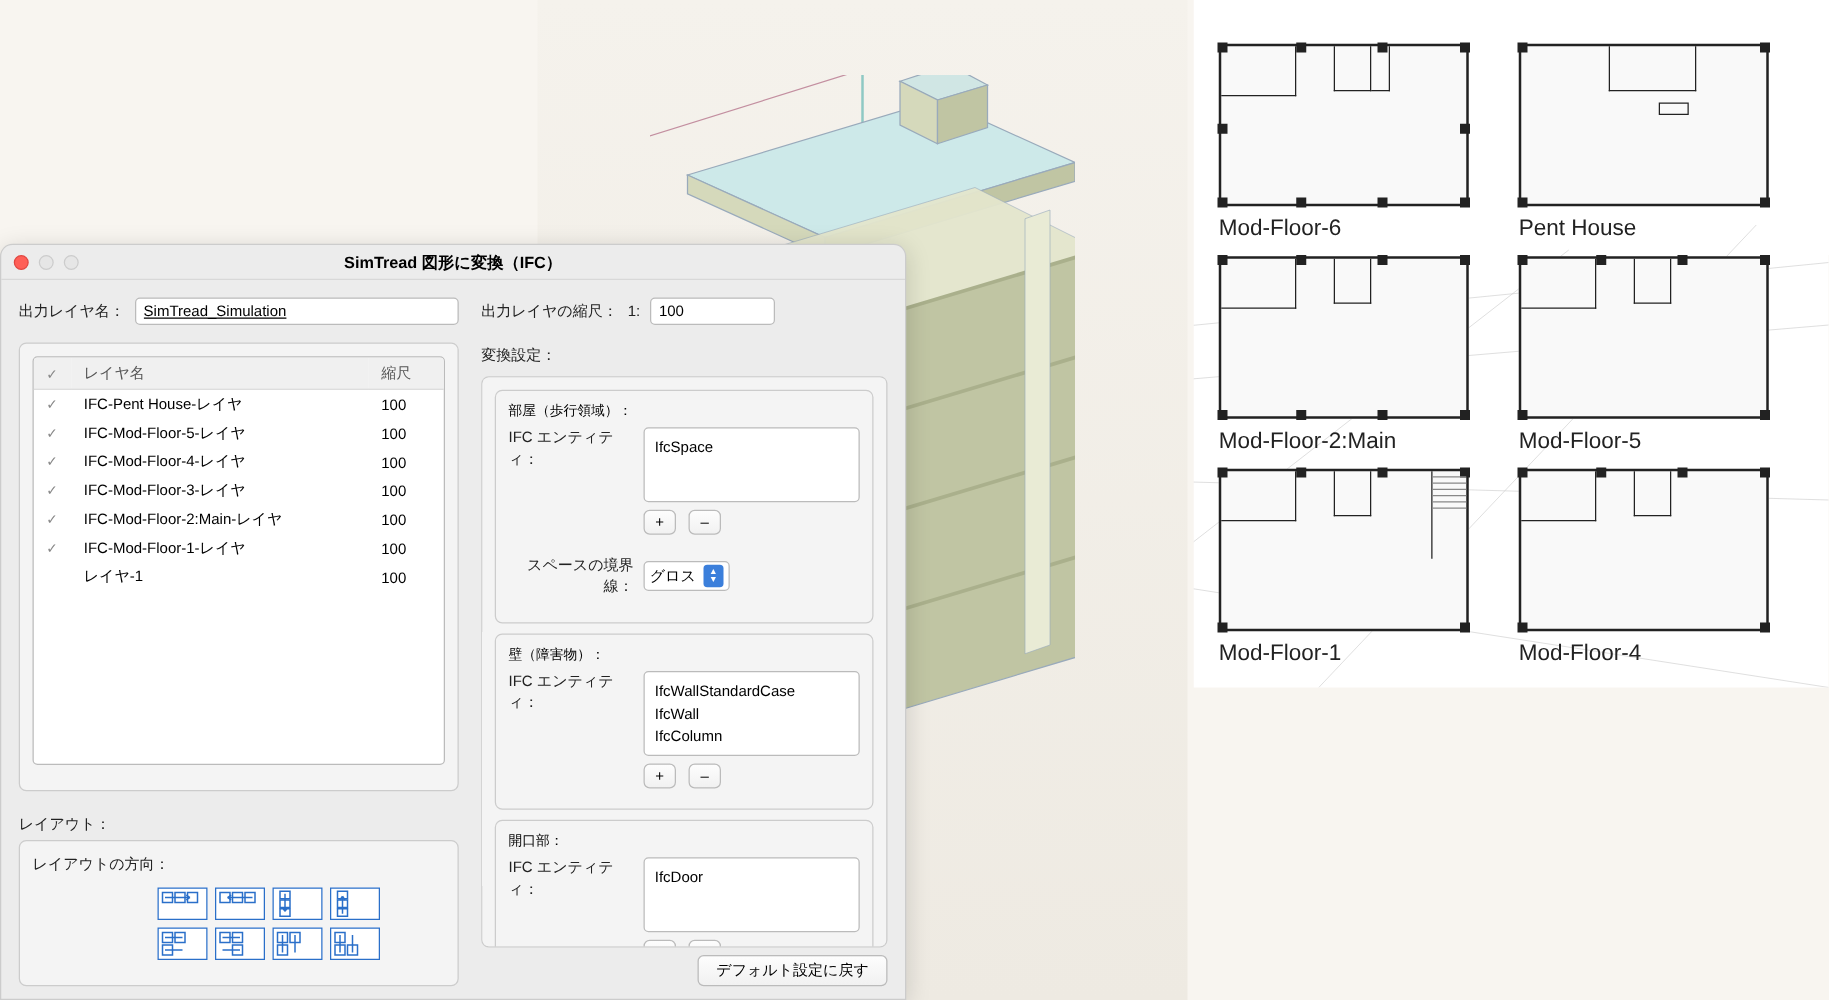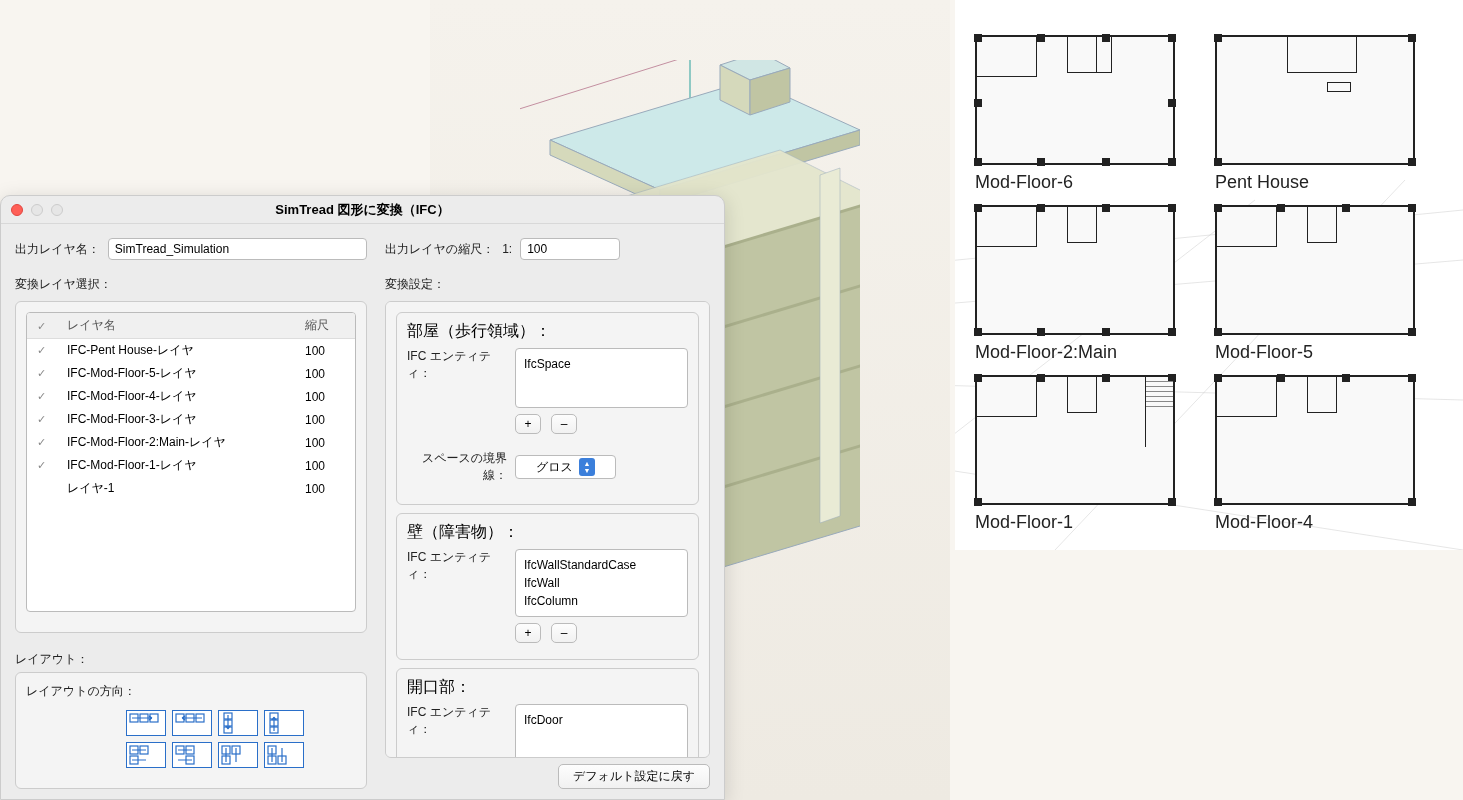--- a/index.html
+++ b/index.html
@@ -143,21 +143,21 @@
 .btn-row { display: flex; gap: 10px; }
 .small-btn {
   width: 26px;
   padding: 2px 0;
   text-align: center;
 }
 .select {
   border: 1px solid #bbb;
   border-radius: 4px;
   background: #fff;
-  padding: 2px 20px;
+  padding: 2px 4px;
   font-size: 12px;
   display: inline-flex;
   align-items: center;
   gap: 6px;
 }
 .select-arrows {
   background: #3b7fdb;
   color: #fff;
   width: 16px; height: 18px;
   border-radius: 3px;
@@ -168,21 +168,21 @@
   font-size: 7px;
   line-height: 7px;
 }
 .fieldset {
   border: 1px solid #ccc;
   border-radius: 6px;
   padding: 8px 10px 10px 10px;
   margin-bottom: 8px;
   background: #f4f4f4;
 }
-.fieldset-label { margin-bottom: 6px; font-size: 16px; }
+.fieldset-label { margin-bottom: 6px; font-size: 11px; }
 .entity-box {
   background: #fff;
   border: 1px solid #bbb;
   border-radius: 4px;
   min-height: 60px;
   padding: 6px 8px;
   font-size: 12px;
   line-height: 1.5;
   margin-bottom: 6px;
 }
@@ -348,23 +348,22 @@
       <div class="tl tl-close"></div>
       <div class="tl tl-min"></div>
       <div class="tl tl-max"></div>
     </div>
     <div class="titlebar-title">SimTread 図形に変換（IFC）</div>
   </div>
   <div class="dialog-body">
     <div class="left-pane">
       <div class="row">
         <span class="label">出力レイヤ名：</span>
-        <input type="text" class="text-input focused" style="flex: 1 1 0%;" value="SimTread_Simulation">
+        <input type="text" class="text-input focused" style="flex: 1 1 0%; text-decoration: underline;" value="SimTread_Simulation">
       </div>
-      <div class="section-label">変換レイヤ選択：</div>
       <div class="group" style="flex:1">
         <div class="layer-table">
           <table>
             <thead>
                 <tr>
               <th style="width:30px"><span></span><span class="check">✓</span></th>
               <th>レイヤ名</th>
               <th style="width:60px">縮尺</th>
             </tr>
               </thead>

